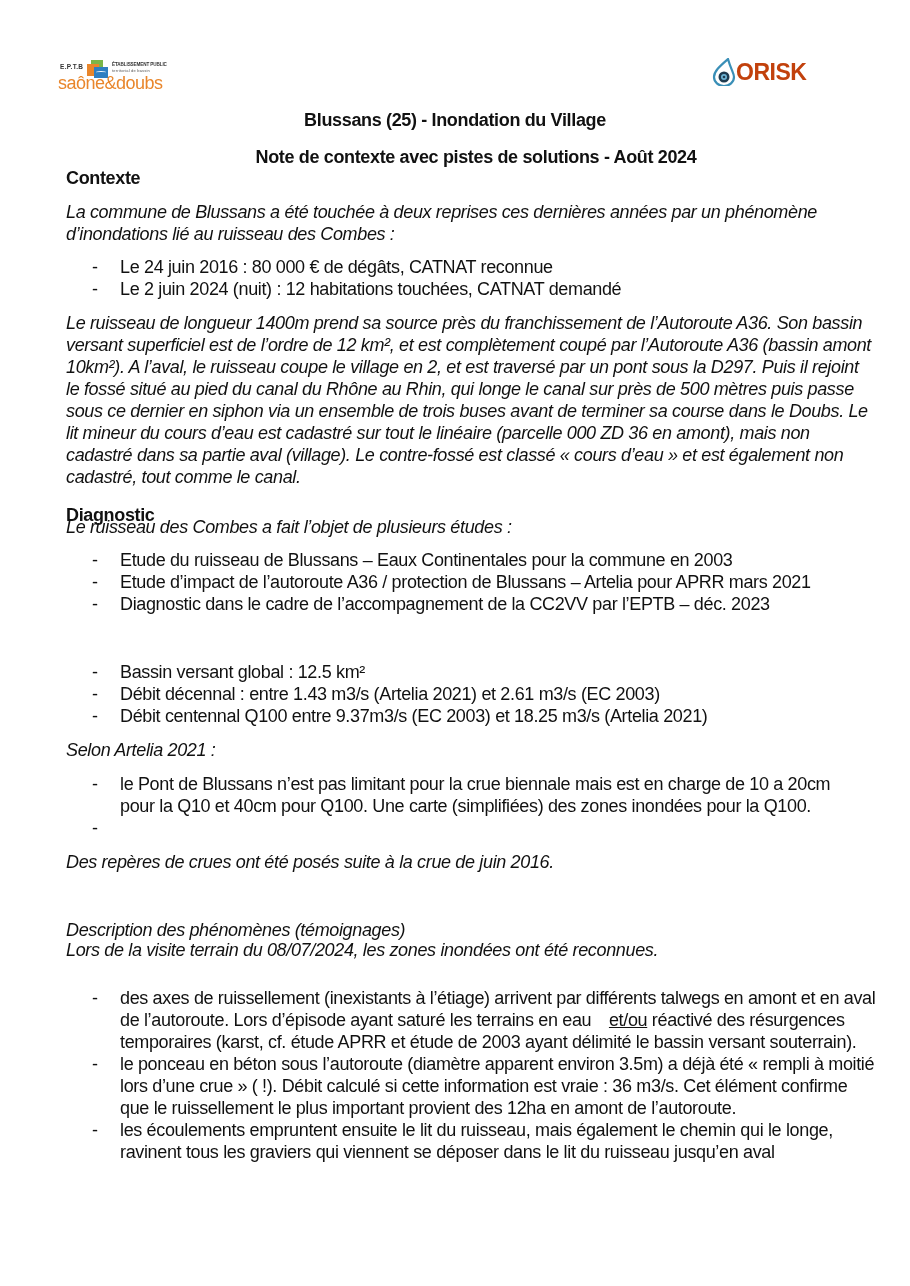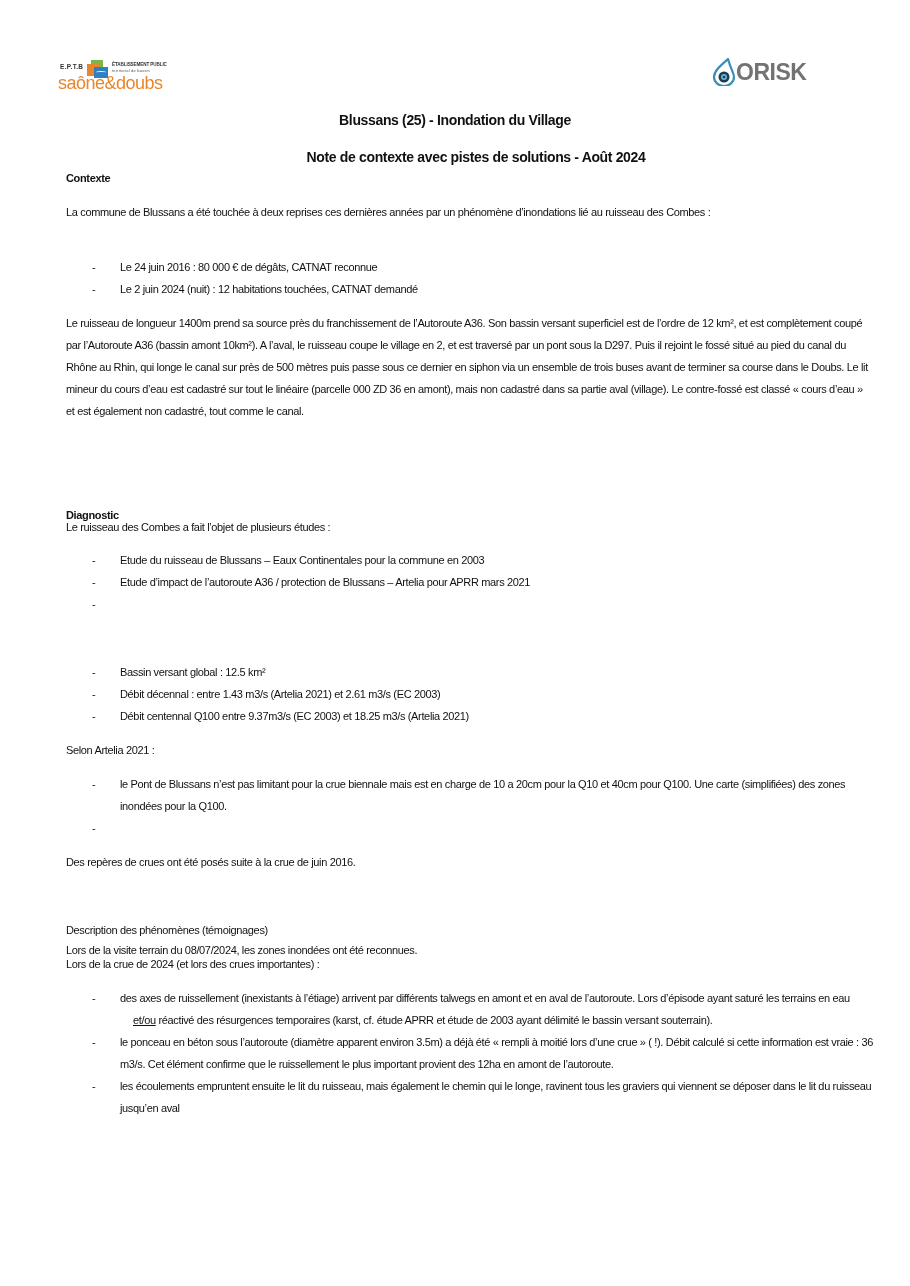--- a/index.html
+++ b/index.html
@@ -1,44 +1,44 @@
 <!DOCTYPE html>
 <html><head>
   <meta charset="utf-8">
   <style>
     html, body { margin: 0; padding: 0; background: #ffffff; }
     body {
       width: 910px; height: 1286px; position: relative; overflow: hidden;
       font-family: "Liberation Sans", sans-serif; color: #111111;
     }
     .page { position: absolute; left: 0; top: 0; width: 910px; height: 1262px; }
-    .txt { font-family: "Liberation Sans", sans-serif; font-size: 11px; letter-spacing: -0.35px; line-height: 22px; }
+    .txt { font-family: "Liberation Sans", sans-serif; font-size: 18px; letter-spacing: -0.35px; line-height: 22px; }
 
     
     .logo-eptb { position: absolute; left: 58px; top: 60px; width: 120px; height: 34px; }
     .eptb-small { position: absolute; left: 2px; top: 3px; font-size: 6.5px; font-weight: bold; color: #333; letter-spacing: 0.3px; }
     .eptb-sq-green { position: absolute; left: 33px; top: 0px; width: 12px; height: 10px; background: #7ab648; }
     .eptb-sq-orange { position: absolute; left: 29px; top: 4px; width: 12px; height: 12px; background: #e9862b; }
     .eptb-sq-blue { position: absolute; left: 36px; top: 7px; width: 14px; height: 11px; background: #2f7fc1; }
     .eptb-wave { position: absolute; left: 38px; top: 11px; width: 10px; height: 2px; border-top: 1px solid #ffffff; border-radius: 50%; }
     .eptb-public { position: absolute; left: 54px; top: 2px; font-size: 4.6px; font-weight: bold; color: #333; line-height: 5px; letter-spacing: -0.1px; }
     .eptb-public2 { position: absolute; left: 54px; top: 8px; font-size: 4px; color: #555; letter-spacing: 0.2px; }
     .eptb-name { position: absolute; left: 0px; top: 13px; font-size: 18px; color: #e9862b; letter-spacing: -0.5px; font-family: "Liberation Sans", sans-serif; }
 
     .logo-orisk { position: absolute; left: 708px; top: 54px; width: 100px; height: 36px; }
     .orisk-drop { position: absolute; left: 3px; top: 4px; width: 26px; height: 28px; }
-    .orisk-text { position: absolute; left: 28px; top: 5px; font-size: 23px; font-weight: bold; color: #737373; letter-spacing: -0.5px; font-family: "Liberation Sans", sans-serif; }
+    .orisk-text { position: absolute; left: 28px; top: 5px; font-size: 23px; font-weight: bold; color: #c2410c; letter-spacing: -0.5px; font-family: "Liberation Sans", sans-serif; }
 
     
-    .title { position: absolute; left: 0; width: 910px; text-align: center; font-weight: bold; font-size: 14px; letter-spacing: -0.35px; }
+    .title { position: absolute; left: 0; width: 910px; text-align: center; font-weight: bold; font-size: 18px; letter-spacing: -0.35px; }
     .title-1 { top: 109px; }
     .title-2 { top: 146px; padding-left: 21px; }
 
     .heading { position: absolute; left: 66px; font-weight: bold; }
-    .para { position: absolute; left: 66px; width: 800px; }
+    .para { position: absolute; left: 66px; width: 800px; font-style: italic; }
     .list { position: absolute; left: 66px; width: 810px; margin: 0; padding: 0; list-style: none; }
     .list li { position: relative; padding-left: 54px; }
     .list li .dash { position: absolute; left: 26px; top: 0; }
 
     .underline { text-decoration: underline; margin-left: 13px; }
 
     .footer { position: absolute; left: 66px; top: 1211px; }
   </style>
 </head>
 <body>
@@ -78,41 +78,40 @@
   </ul>
 
   <div class="para txt" style="top:312px; width:806px;">Le ruisseau de longueur 1400m prend sa source près du franchissement de l’Autoroute A36. Son bassin versant superficiel est de l’ordre de 12 km², et est complètement coupé par l’Autoroute A36 (bassin amont 10km²). A l’aval, le ruisseau coupe le village en 2, et est traversé par un pont sous la D297. Puis il rejoint le fossé situé au pied du canal du Rhône au Rhin, qui longe le canal sur près de 500 mètres puis passe sous ce dernier en siphon via un ensemble de trois buses avant de terminer sa course dans le Doubs. Le lit mineur du cours d’eau est cadastré sur tout le linéaire (parcelle 000 ZD 36 en amont), mais non cadastré dans sa partie aval (village). Le contre-fossé est classé « cours d’eau » et est également non cadastré, tout comme le canal.</div>
 
   <div class="heading txt" style="top:504px;">Diagnostic</div>
   <div class="para txt" style="top:516px;">Le ruisseau des Combes a fait l’objet de plusieurs études :</div>
 
   <ul class="list txt" style="top:549px;">
     <li><span class="dash">-</span><span>Etude du ruisseau de Blussans – Eaux Continentales pour la commune en 2003</span></li>
     <li><span class="dash">-</span><span>Etude d’impact de l’autoroute A36 / protection de Blussans – Artelia pour APRR mars 2021</span></li>
-    <li><span class="dash">-</span></li>
+    <li><span class="dash">-</span><span>Diagnostic dans le cadre de l’accompagnement de la CC2VV par l’EPTB – déc. 2023</span></li>
   </ul>
 
 
   <ul class="list txt" style="top:661px;">
     <li><span class="dash">-</span><span>Bassin versant global : 12.5 km²</span></li>
     <li><span class="dash">-</span><span>Débit décennal : entre 1.43 m3/s (Artelia 2021) et 2.61 m3/s (EC 2003)</span></li>
     <li><span class="dash">-</span><span>Débit centennal Q100 entre 9.37m3/s (EC 2003) et 18.25 m3/s (Artelia 2021)</span></li>
   </ul>
 
   <div class="para txt" style="top:739px;">Selon Artelia 2021 :</div>
 
   <ul class="list txt" style="top:773px; width:800px;">
     <li><span class="dash">-</span><span>le Pont de Blussans n’est pas limitant pour la crue biennale mais est en charge de 10 a 20cm pour la Q10 et 40cm pour Q100. Une carte (simplifiées) des zones inondées pour la Q100.</span></li>
     <li><span class="dash">-</span></li>
   </ul>
 
   <div class="para txt" style="top:851px;">Des repères de crues ont été posés suite à la crue de juin 2016.</div>
   <div class="para txt" style="top:914px;margin-top:25px;">Lors de la visite terrain du 08/07/2024, les zones inondées ont été reconnues.</div>
   <div class="para txt" style="top:919px;">Description des phénomènes (témoignages)</div>
-  <div class="para txt" style="top:953px;">Lors de la crue de 2024 (et lors des crues importantes) :</div>
 
   <ul class="list txt" style="top:987px; width:810px;">
     <li><span class="dash">-</span><span>des axes de ruissellement (inexistants à l’étiage) arrivent par différents talwegs en amont et en aval de l’autoroute. Lors d’épisode ayant saturé les terrains en eau </span><span class="underline">et/ou</span><span> réactivé des résurgences temporaires (karst, cf. étude APRR et étude de 2003 ayant délimité le bassin versant souterrain).</span></li>
     <li><span class="dash">-</span><span>le ponceau en béton sous l’autoroute (diamètre apparent environ 3.5m) a déjà été « rempli à moitié lors d’une crue » ( !). Débit calculé si cette information est vraie : 36 m3/s. Cet élément confirme que le ruissellement le plus important provient des 12ha en amont de l’autoroute.</span></li>
     <li><span class="dash">-</span><span>les écoulements empruntent ensuite le lit du ruisseau, mais également le chemin qui le longe, ravinent tous les graviers qui viennent se déposer dans le lit du ruisseau jusqu’en aval</span></li>
   </ul>
 
 
 </div>
 

